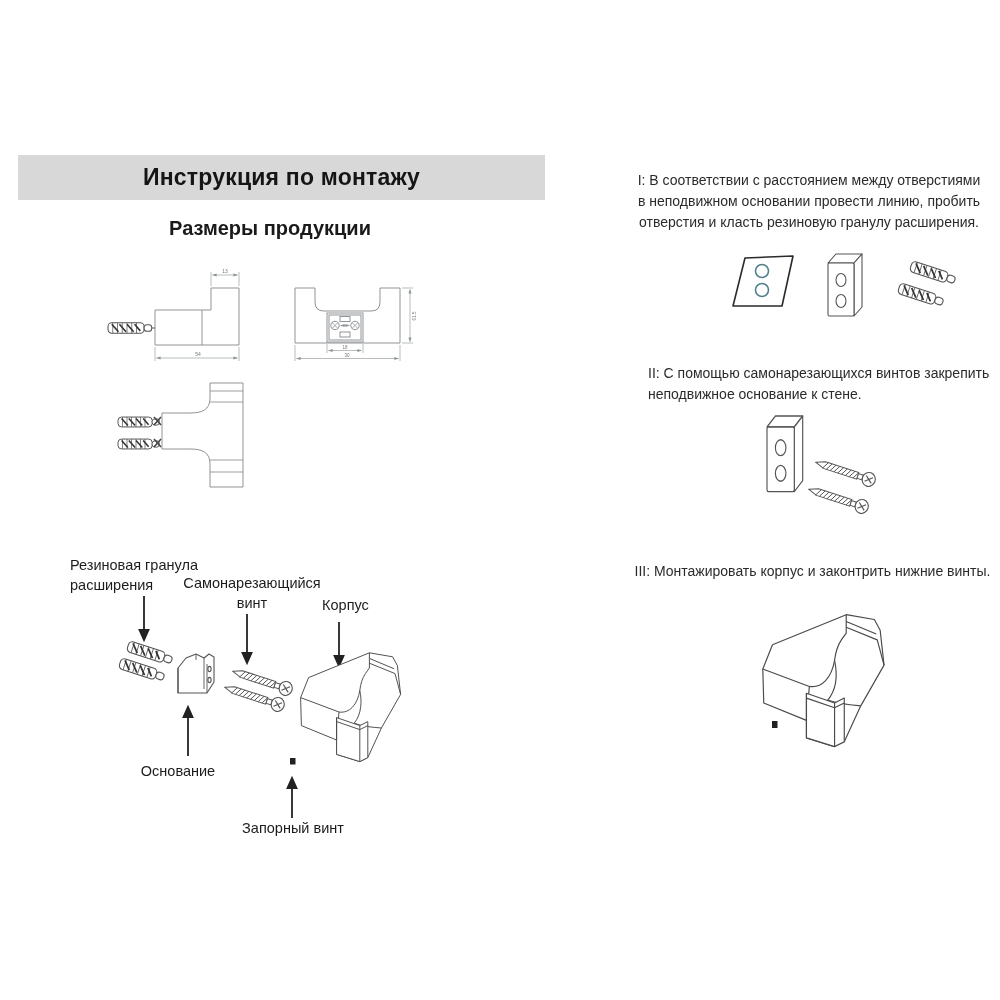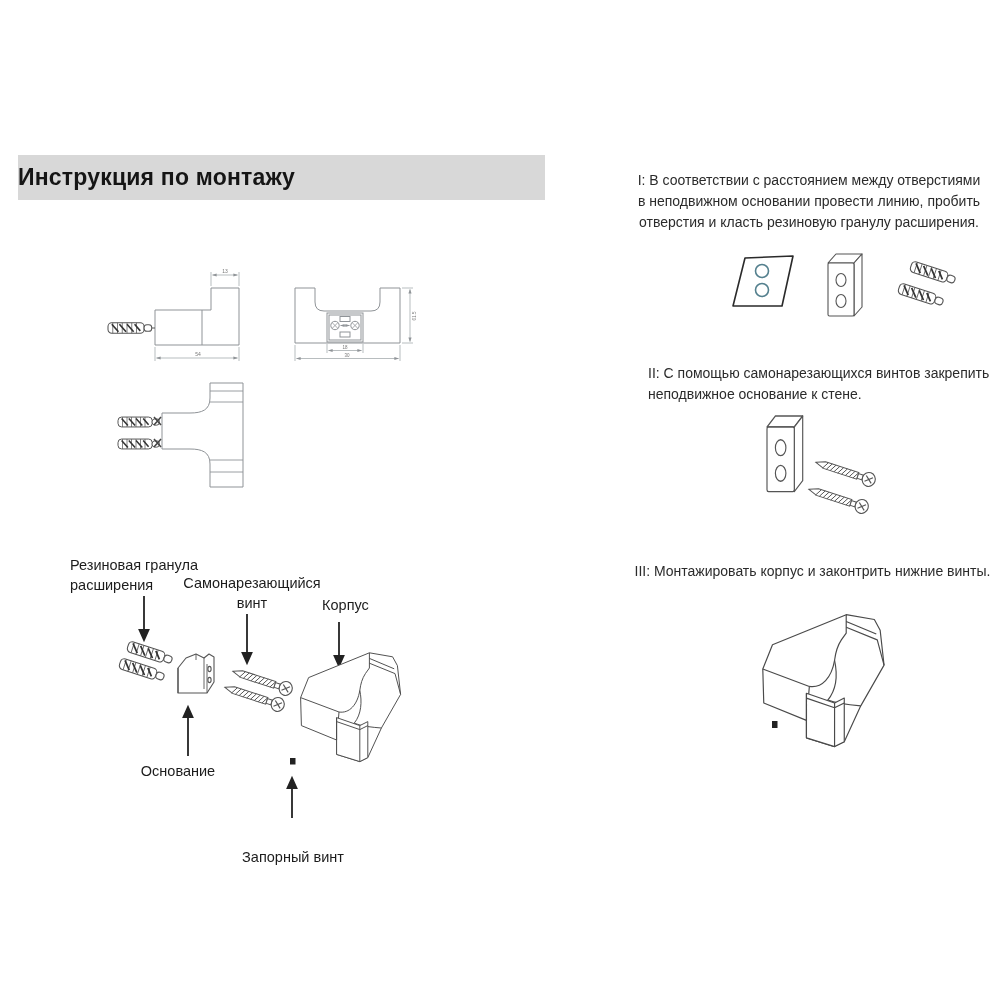--- a/index.html
+++ b/index.html
@@ -1,20 +1,20 @@
 <!DOCTYPE html>
 <html><head>
 <meta charset="utf-8">
 <style>
   html,body{margin:0;padding:0;background:#fff;}
   #page{position:relative;width:1000px;height:1000px;background:#ffffff;
         font-family:"Liberation Sans","DejaVu Sans",sans-serif;color:#1f1f1f;overflow:hidden;}
   .abs{position:absolute;}
   #header-bar{left:18px;top:155px;width:527px;height:45px;background:#d8d8d8;
-              display:flex;align-items:center;justify-content:flex-start;}
+              display:flex;align-items:center;justify-content:center;}
   #header-bar .t{font-size:23px;font-weight:600;color:#151515;letter-spacing:.2px;}
   #section-title{left:20px;top:217px;width:500px;text-align:center;font-size:20px;font-weight:600;color:#1a1a1a;}
   .step-text{font-size:14px;line-height:1.5;color:#2b2b2b;}
   .lbl{font-size:14.5px;line-height:1.35;color:#1c1c1c;}
   .ctr{text-align:center;}
   svg{display:block;overflow:visible;}
 </style>
 </head>
 <body>
 
@@ -55,20 +55,21 @@
         <path d="M52,92 L81,102 L91,97 L91,142 L81,147 L52,138 Z"></path>
         <path fill="none" d="M81,102 L81,147 M52,97 L81,107 M81,107 L91,102 M52,92 L52,120"></path>
       </g>
     </defs>
   </svg>
 
   <div id="header-bar" class="abs">
     <span class="t">Инструкция по монтажу</span>
   </div>
 
+  <div id="section-title" class="abs">Размеры продукции</div>
 
   <svg class="abs" style="left:103px;top:262px" width="145" height="105" viewBox="0 0 145 105">
     <g stroke="#8f9397" stroke-width="1" fill="#fff">
       <path d="M52,48 H108 V26 H136 V83 H52 Z"></path>
       <path d="M99,48 V83" fill="none"></path>
     </g>
     <g>
       <use href="#g-dowel" transform="translate(5,66) scale(0.95)"></use>
       <path d="M49,66 H52" stroke="#555" stroke-width="1"></path>
     </g>
@@ -117,21 +118,21 @@
     <g>
       <use href="#g-dowel" transform="translate(8,72) scale(0.9)"></use>
       <path d="M44,67 L51,75 M44,75 L51,67" stroke="#444" stroke-width="1.5" fill="none"></path>
     </g>
   </svg>
 
   <div class="abs lbl ctr" style="left:182px;top:574px;width:140px">Самонарезающийся винт</div>
   <div class="abs lbl" style="left:70px;top:556px;width:158px">Резиновая гранула расширения</div>
   <div class="abs lbl ctr" style="left:303px;top:596px;width:85px">Корпус</div>
   <div class="abs lbl ctr" style="left:118px;top:762px;width:120px">Основание</div>
-  <div class="abs lbl ctr" style="left:218px;top:848px;width:150px">Запорный винт</div>
+  <div class="abs lbl ctr" style="left:218px;top:819px;width:150px">Запорный винт</div>
 
   <svg class="abs" style="left:58px;top:552px" width="395" height="305" viewBox="0 0 395 305">
 
     <g stroke="#222" stroke-width="1.8" fill="#222">
       <line x1="86" y1="44" x2="86" y2="78"></line>
         <polygon points="81.5,78 90.5,78 86,88"></polygon>
       <line x1="189" y1="62" x2="189" y2="101"></line>
         <polygon points="184.5,101 193.5,101 189,111"></polygon>
       <line x1="281" y1="70" x2="281" y2="104"></line>
         <polygon points="276.5,104 285.5,104 281,114"></polygon>

